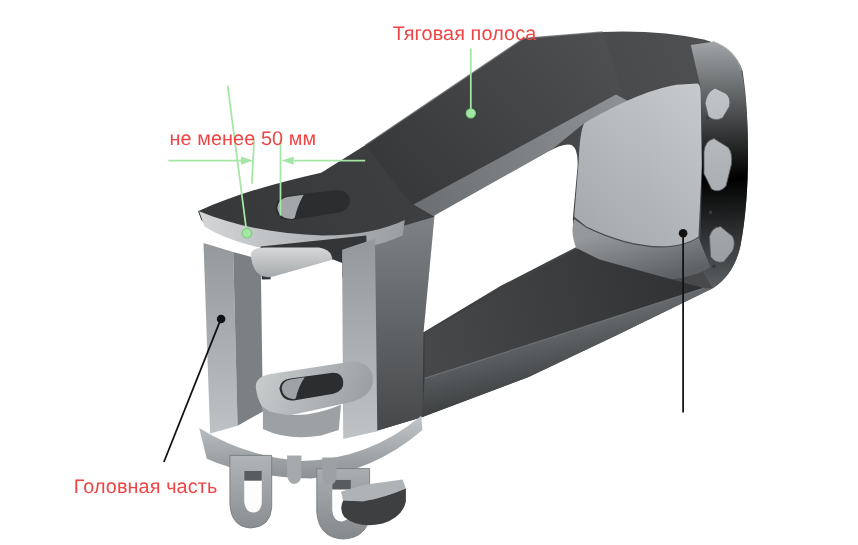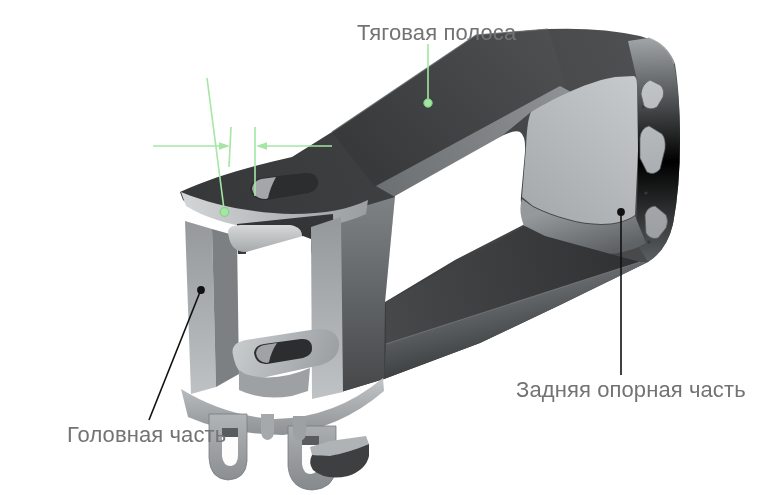--- a/index.html
+++ b/index.html
@@ -2,21 +2,21 @@
 <html><head>
 <meta charset="utf-8">
 <style>
   html,body{margin:0;padding:0;background:#fff;}
   .canvas{
     position:relative;width:780px;height:495px;background:#fff;overflow:hidden;
     font-family:"Liberation Sans",sans-serif;
   }
   .canvas svg{position:absolute;left:0;top:0;}
   .lbl{
-    position:absolute;font-size:22px;line-height:1.15;color:#737373;
+    position:absolute;font-size:18px;line-height:1.15;color:#ef4444;
     white-space:nowrap;letter-spacing:0.1px;
   }
 </style>
 </head>
 <body>
 
 <div class="canvas">
 
   <svg width="780" height="495" viewBox="0 0 780 495">
     <defs>
@@ -198,17 +198,17 @@
     </g>
     <g fill="#111111">
       <circle cx="201" cy="290" r="3.9"></circle>
       <circle cx="621" cy="212" r="3.9"></circle>
     </g>
   </svg>
 
   <div class="lbl" style="left:357px;top:20px">Тяговая полоса</div>
 
 
-
-  <div class="lbl" style="left:67px;top:422px">Головная часть</div>
-
-  <div class="lbl" style="left:516px;top:377px">Задняя опорная часть</div>
+  <div class="lbl" style="left:154px;top:116px">не менее 50 мм</div>
+
+  <div class="lbl" style="left:67px;top:432px">Головная часть</div>
+
 </div>
 
 </body></html>

